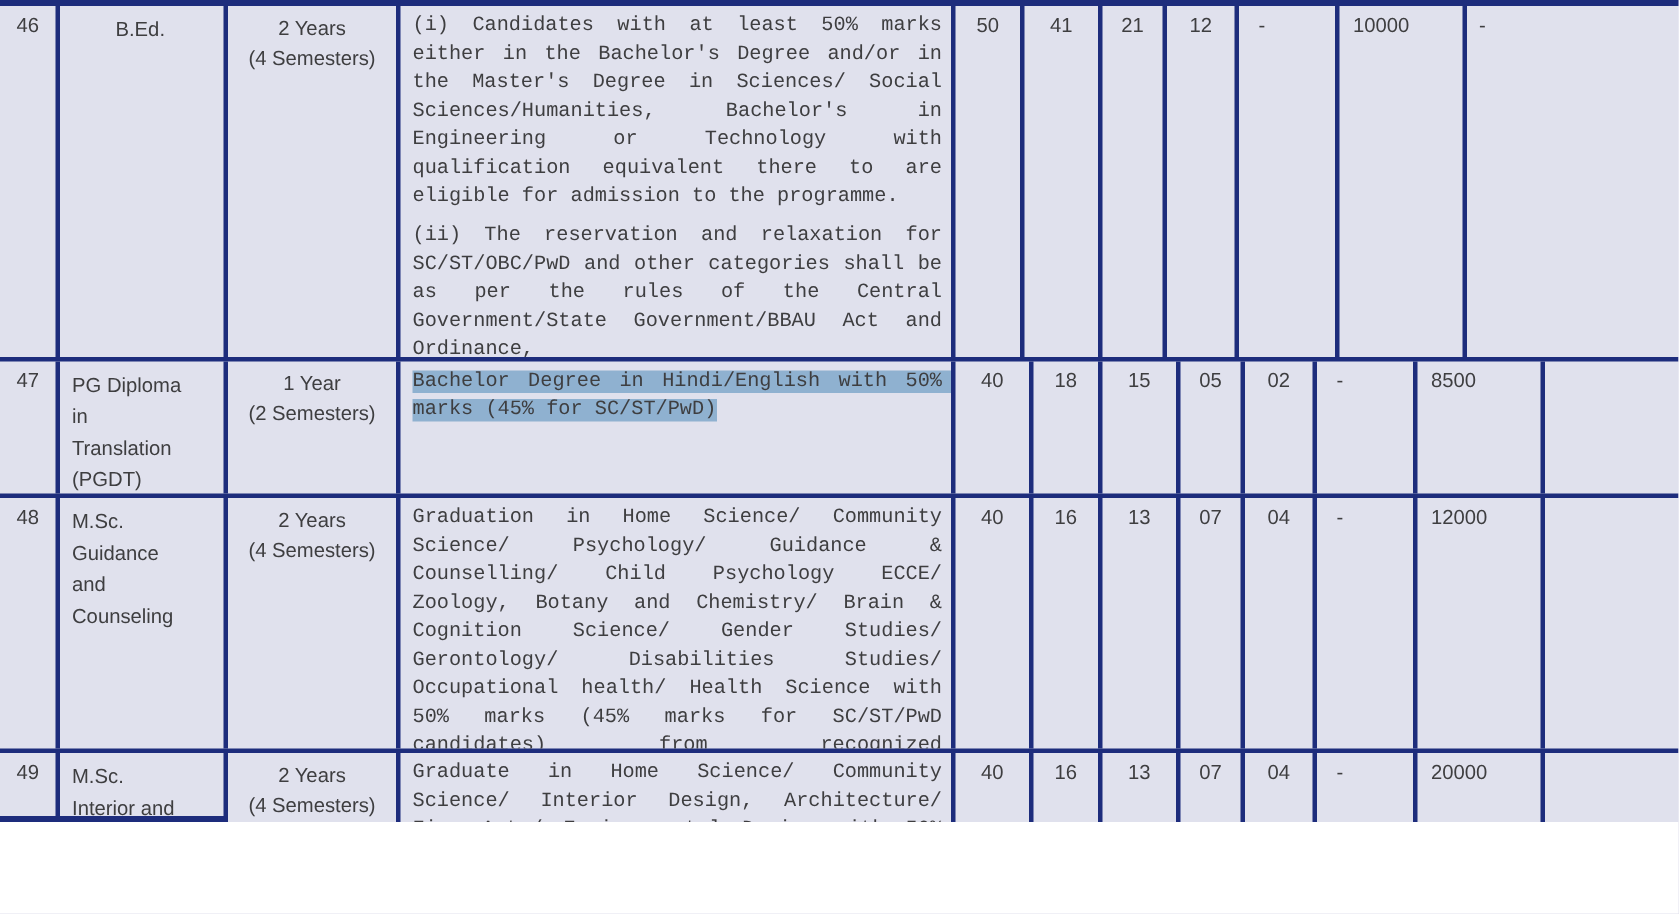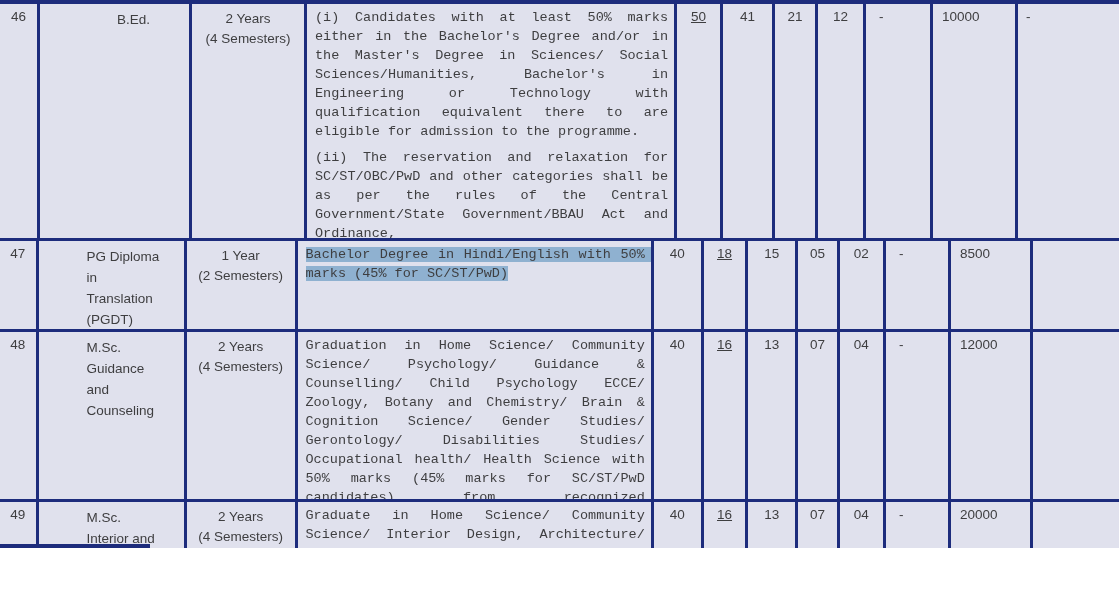--- a/index.html
+++ b/index.html
@@ -34,32 +34,32 @@
   .r2{height:170px;}
   .r3{height:200px;}
   .cell{
     box-sizing:border-box;
     border-right:3px solid var(--border);
     padding-top:5px;
     overflow:hidden;
   }
   .cell:last-child{border-right:none;}
   .c-sr{width:40px;text-align:center;}
-  .c-course{width:112px;padding-left:8px;padding-right:4px;line-height:21px;white-space:pre-wrap;margin-left:40px;}
+  .c-course{width:112px;padding-left:8px;padding-right:4px;line-height:21px;white-space:pre-wrap;}
   .c-course.center{text-align:center;padding-left:2px;}
   .c-duration{width:115px;text-align:center;line-height:20px;white-space:pre-wrap;padding-left:1px;padding-right:1px;}
   .c-elig{width:370px;padding:4px 6px 0 8px;font-family:Liberation Mono, monospace;}
   .c-elig .para{
     line-height:19px;
     text-align:justify;
     white-space:pre-wrap;
     margin:0 0 7px 0;
   }
   .c-s0{width:52px;text-align:center;}
-  .c-s1{width:46px;text-align:center;text-decoration:underline;}
+  .c-s1{width:46px;text-align:center;}
   .c-s2{width:52px;text-align:center;}
   .c-s3{width:43px;text-align:center;}
   .c-s4{width:48px;text-align:center;}
   .c-s5{width:67px;text-align:left;padding-left:13px;}
   .c-fee{width:85px;text-align:left;padding-left:9px;}
   .c-last{width:89px;text-align:left;padding-left:8px;}
   .hl{
     background:var(--hl);
   }
   .bottom-stub{

